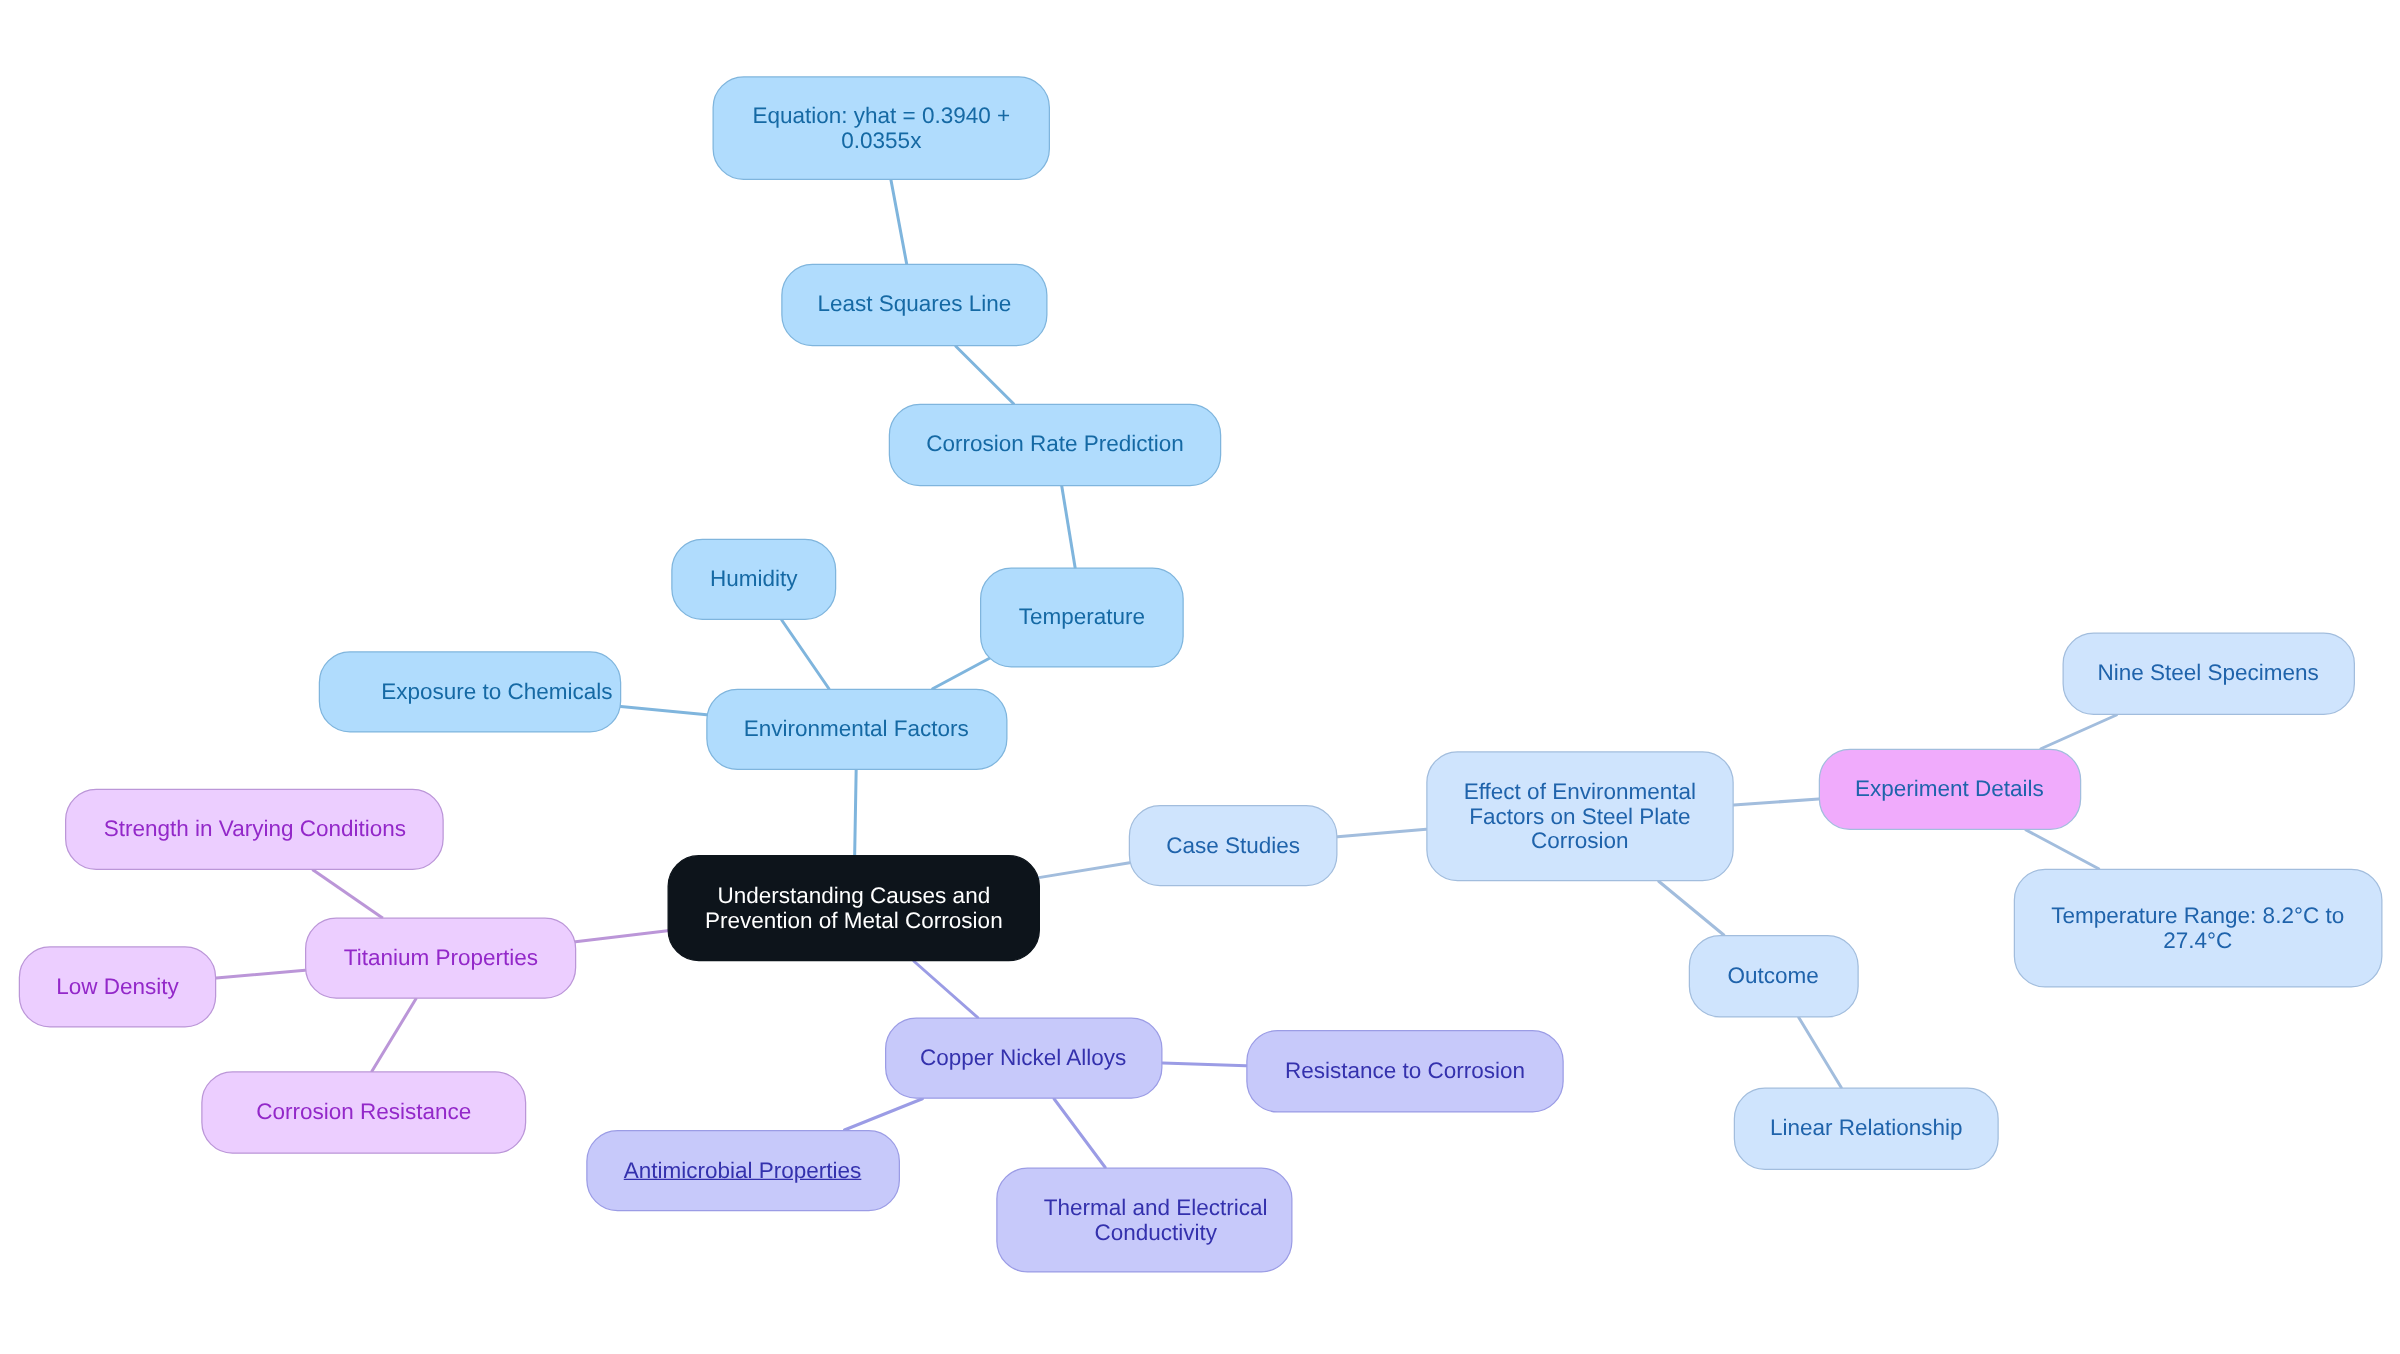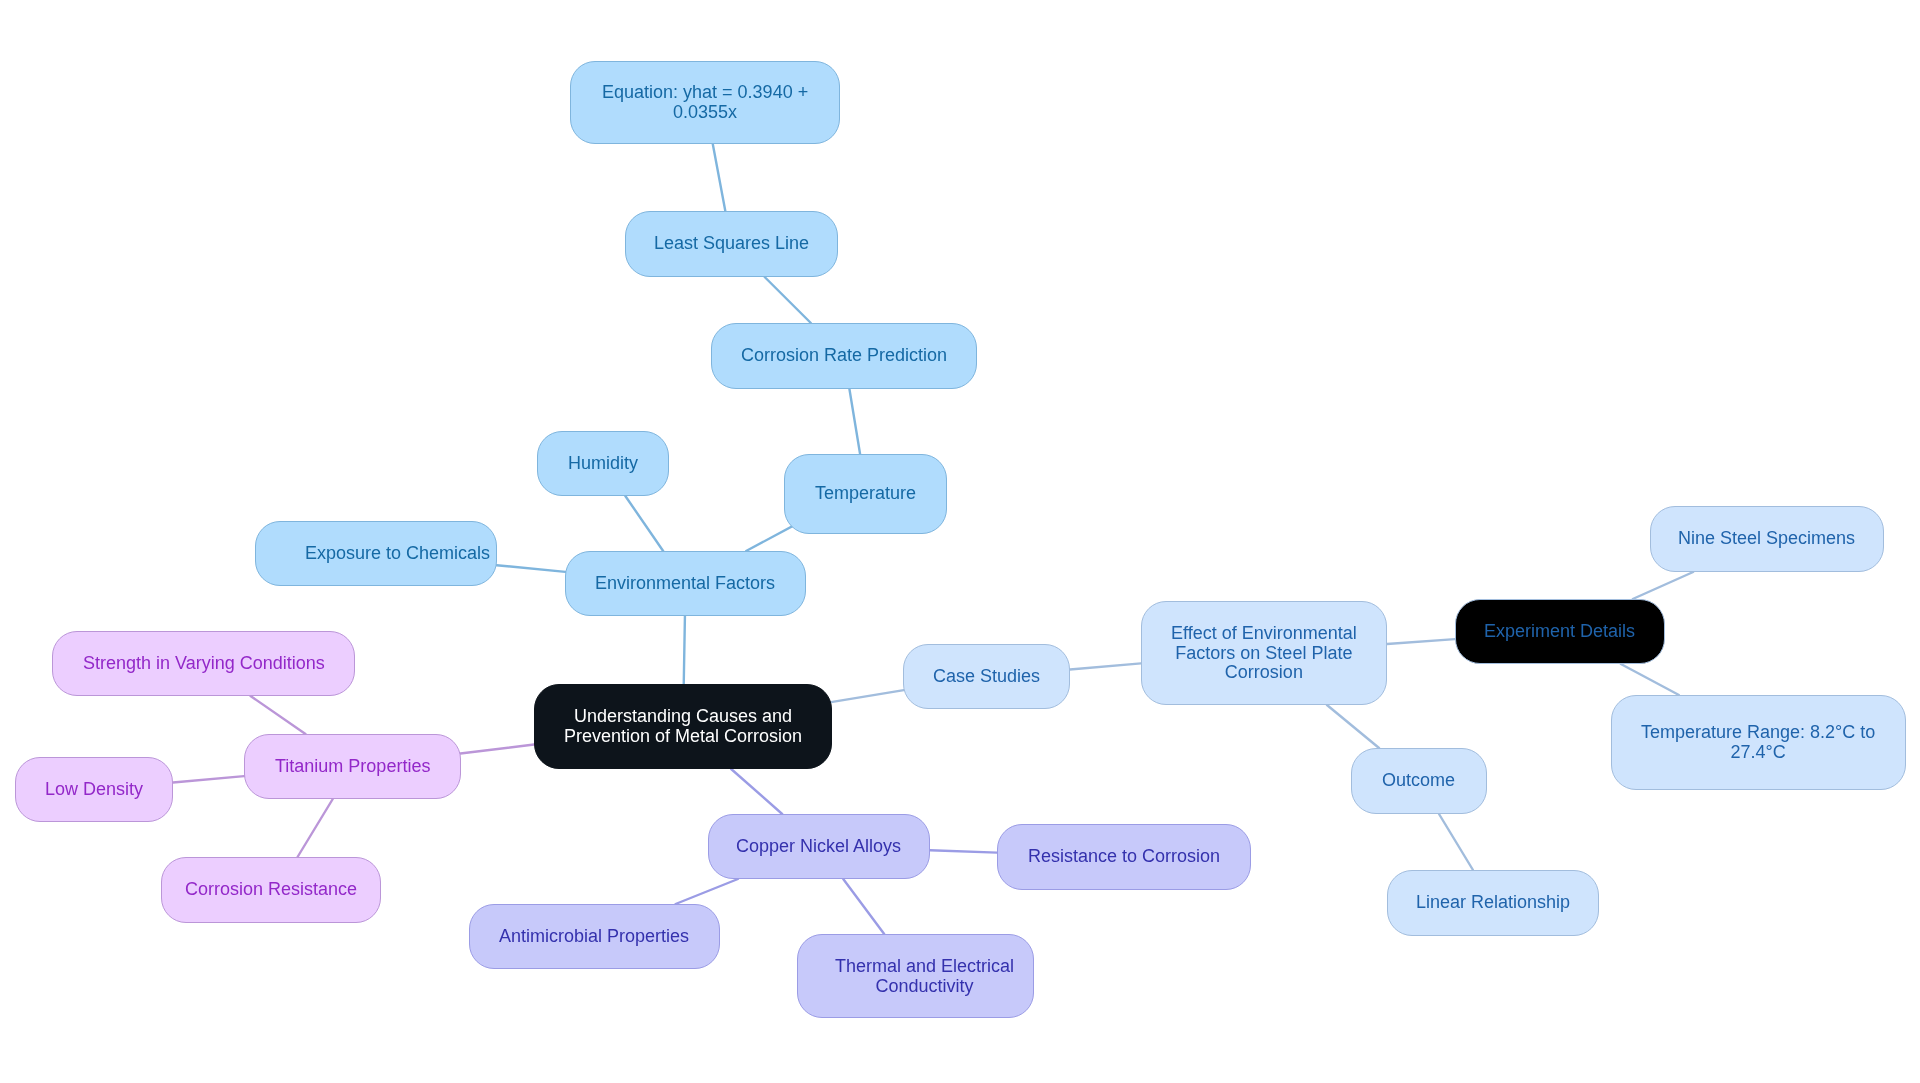--- a/index.html
+++ b/index.html
@@ -64,53 +64,53 @@
       </div>
       <div class="node" style="left: 565px; top: 551px; width: 241px; height: 65px; background: rgb(176, 220, 253); border-color: rgb(127, 181, 221); color: rgb(21, 105, 164); font-size: 18px; line-height: 19.5px;">
         <span>Environmental Factors</span>
       </div>
       <div class="node" style="left: 903px; top: 644px; width: 167px; height: 65px; background: rgb(207, 228, 253); border-color: rgb(162, 189, 221); color: rgb(31, 99, 171); font-size: 18px; line-height: 19.5px;">
         <span>Case Studies</span>
       </div>
       <div class="node" style="left: 1141px; top: 601px; width: 246px; height: 104px; background: rgb(207, 228, 253); border-color: rgb(162, 189, 221); color: rgb(31, 99, 171); font-size: 18px; line-height: 19.5px;">
         <span>Effect of Environmental<br>Factors on Steel Plate<br>Corrosion</span>
       </div>
-      <div class="node" style="left: 1455px; top: 599px; width: 210px; height: 65px; background: #000000; border-color: rgb(162, 189, 221); color: rgb(31, 99, 171); font-size: 18px; line-height: 19.5px;">
+      <div class="node" style="left: 1455px; top: 599px; width: 210px; height: 65px; background: #f0abfc; border-color: rgb(162, 189, 221); color: rgb(31, 99, 171); font-size: 18px; line-height: 19.5px;">
         <span>Experiment Details</span>
       </div>
       <div class="node" style="left: 1650px; top: 506px; width: 234px; height: 66px; background: rgb(207, 228, 253); border-color: rgb(162, 189, 221); color: rgb(31, 99, 171); font-size: 18px; line-height: 19.5px;">
         <span>Nine Steel Specimens</span>
       </div>
       <div class="node" style="left: 1611px; top: 695px; width: 295px; height: 95px; background: rgb(207, 228, 253); border-color: rgb(162, 189, 221); color: rgb(31, 99, 171); font-size: 18px; line-height: 19.5px; align-items: center;">
         <span>Temperature Range: 8.2°C to<br>27.4°C</span>
       </div>
       <div class="node" style="left: 1351px; top: 748px; width: 136px; height: 66px; background: rgb(207, 228, 253); border-color: rgb(162, 189, 221); color: rgb(31, 99, 171); font-size: 18px; line-height: 19.5px;">
         <span>Outcome</span>
       </div>
       <div class="node" style="left: 1387px; top: 870px; width: 212px; height: 66px; background: rgb(207, 228, 253); border-color: rgb(162, 189, 221); color: rgb(31, 99, 171); font-size: 18px; line-height: 19.5px;">
         <span>Linear Relationship</span>
       </div>
       <div class="node" style="left: 708px; top: 814px; width: 222px; height: 65px; background: rgb(199, 201, 250); border-color: rgb(155, 156, 229); color: rgb(52, 49, 173); font-size: 18px; line-height: 19.5px;">
         <span>Copper Nickel Alloys</span>
       </div>
       <div class="node" style="left: 997px; top: 824px; width: 254px; height: 66px; background: rgb(199, 201, 250); border-color: rgb(155, 156, 229); color: rgb(52, 49, 173); font-size: 18px; line-height: 19.5px;">
         <span>Resistance to Corrosion</span>
       </div>
-      <div class="node" style="left: 469px; top: 904px; width: 251px; height: 65px; background: rgb(199, 201, 250); border-color: rgb(155, 156, 229); color: rgb(52, 49, 173); font-size: 18px; line-height: 19.5px;">
+      <div class="node" style="left: 469px; top: 904px; width: 251px; height: 65px; background: rgb(199, 201, 250); border-color: rgb(155, 156, 229); color: rgb(52, 49, 173); font-size: 18px; line-height: 19.5px; text-decoration: underline;">
         <span>Antimicrobial Properties</span>
       </div>
       <div class="node" style="left: 797px; top: 934px; width: 237px; height: 84px; background: rgb(199, 201, 250); border-color: rgb(155, 156, 229); color: rgb(52, 49, 173); font-size: 18px; line-height: 19.5px; padding-left: 19px;">
         <span>Thermal and Electrical<br>Conductivity</span>
       </div>
       <div class="node" style="left: 244px; top: 734px; width: 217px; height: 65px; background: rgb(236, 206, 255); border-color: rgb(187, 150, 216); color: rgb(147, 40, 201); font-size: 18px; line-height: 19.5px;">
         <span>Titanium Properties</span>
       </div>
       <div class="node" style="left: 52px; top: 631px; width: 303px; height: 65px; background: rgb(236, 206, 255); border-color: rgb(187, 150, 216); color: rgb(147, 40, 201); font-size: 18px; line-height: 19.5px;">
         <span>Strength in Varying Conditions</span>
       </div>
       <div class="node" style="left: 15px; top: 757px; width: 158px; height: 65px; background: rgb(236, 206, 255); border-color: rgb(187, 150, 216); color: rgb(147, 40, 201); font-size: 18px; line-height: 19.5px; align-items: center;">
         <span>Low Density</span>
       </div>
-      <div class="node" style="left: 161px; top: 857px; width: 220px; height: 66px; background: rgb(236, 206, 255); border-color: rgb(187, 150, 216); color: rgb(147, 40, 201); font-size: 18px; line-height: 19.5px;">
+      <div class="node" style="left: 161px; top: 857px; width: 260px; height: 66px; background: rgb(236, 206, 255); border-color: rgb(187, 150, 216); color: rgb(147, 40, 201); font-size: 18px; line-height: 19.5px;">
         <span>Corrosion Resistance</span>
       </div>
     </div>
 </div>
 
 </body></html>

